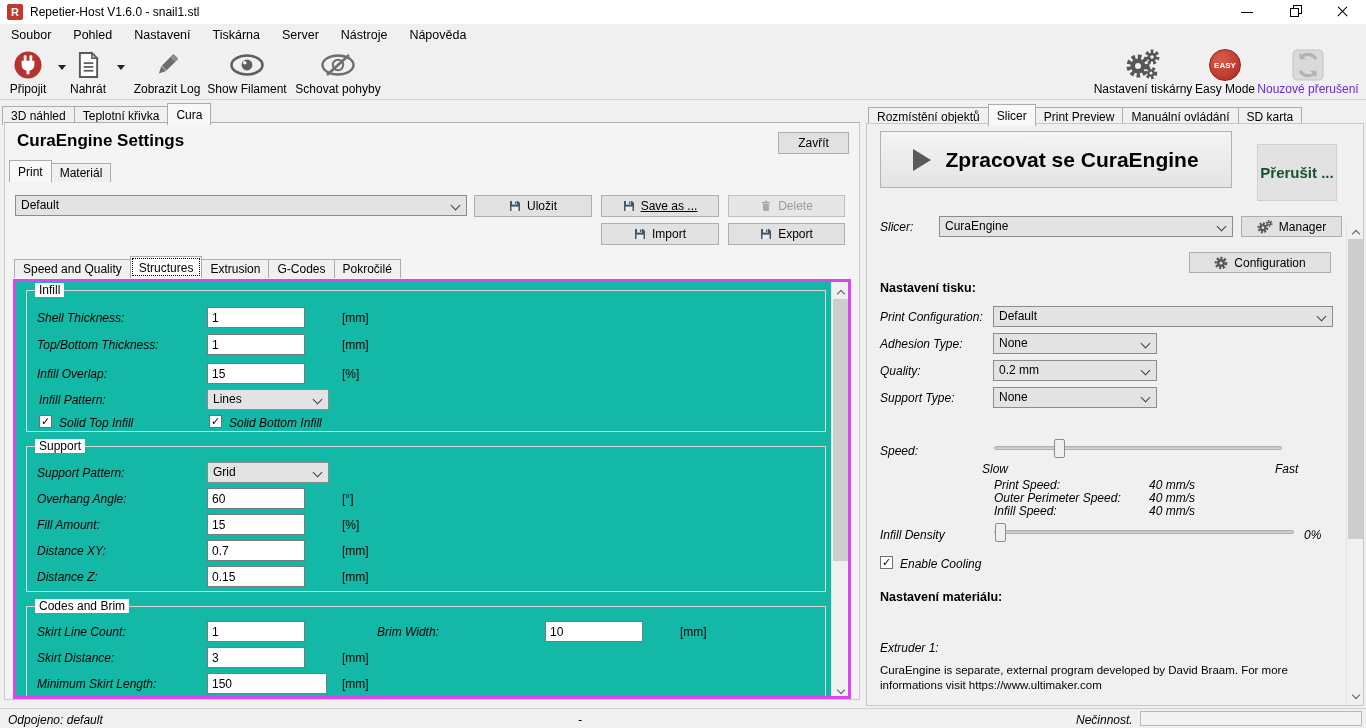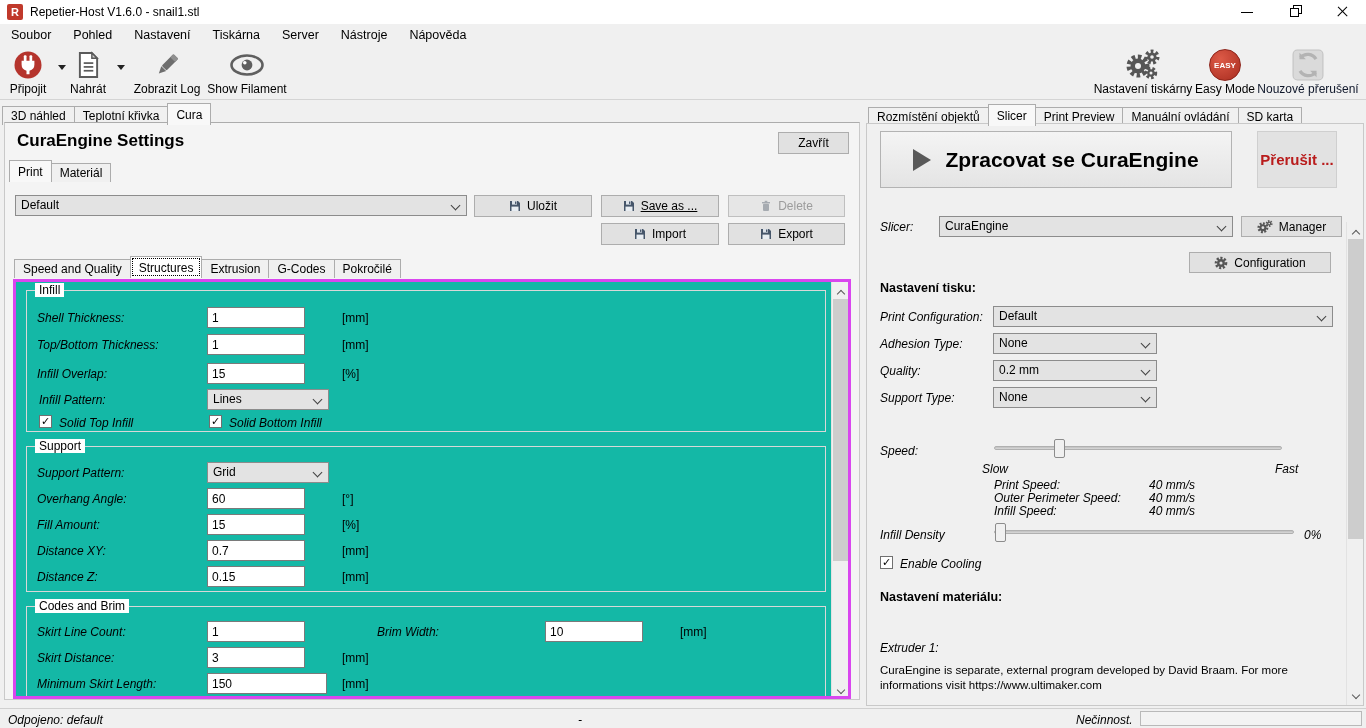--- a/index.html
+++ b/index.html
@@ -23,21 +23,21 @@
   #menubar { position:absolute; left:0; top:24px; width:1366px; height:23px; background:#f0f0f0;
     display:flex; align-items:center; }
   .menu-item { padding:0 11px; height:23px; line-height:23px; font-size:12.5px; }
 
   
   #toolbar { position:absolute; left:0; top:47px; width:1366px; height:53px; background:#f0f0f0;
     border-bottom:1px solid #d4d4d4; }
   .tbtn { position:absolute; top:2px; height:50px; display:flex; flex-direction:column; align-items:center; }
   .tbtn .ico { height:32px; display:flex; align-items:center; justify-content:center; }
   .tbtn .cap { font-size:12px; margin-top:1px; white-space:nowrap; }
-  .tbtn.disabled .cap { color:#0f172a; }
+  .tbtn.disabled .cap { color:#6d28d9; }
   .drop-arrow { width:0; height:0; border-left:4px solid transparent; border-right:4px solid transparent;
     border-top:5px solid #222; position:absolute; top:18px; }
   .easy-badge { width:32px; height:32px; border-radius:50%; background:radial-gradient(circle at 35% 30%,#dd5a47,#a82c1f);
     color:#fff; font-size:8px; font-weight:bold; display:flex; align-items:center; justify-content:center;
     border:1px solid #8e241a; }
 
   
   .tabstrip { position:absolute; display:flex; align-items:flex-end; }
   .tab { border:1px solid #acacac; border-bottom:none; background:#f0f0f0; padding:2px 8px 3px 8px;
     font-size:12px; margin-right:-1px; height:19px; white-space:nowrap; }
@@ -78,22 +78,22 @@
   
   #right-panel { position:absolute; left:866px; top:104px; width:498px; height:602px; }
   #right-body { position:absolute; left:0; top:19px; width:498px; height:583px;
     background:#f0f0f0; border:1px solid #c9c9c9; }
   #slice-btn { position:absolute; left:13px; top:7px; width:352px; height:57px;
     background:linear-gradient(#f4f4f4,#e4e4e4); border:1px solid #b3b3b3;
     display:flex; align-items:center; justify-content:center; gap:14px; }
   #slice-btn .cap { font-size:21px; font-weight:bold; }
   .play-tri { width:0; height:0; border-top:11px solid transparent; border-bottom:11px solid transparent;
     border-left:18px solid #595959; }
-  #kill-btn { position:absolute; left:390px; top:7px; width:80px; height:57px; background:#e2e2e2;
-    border:1px solid #cfcfcf; color:#b91c1c; font-weight:bold; font-size:15px;
+  #kill-btn { position:absolute; left:390px; top:20px; width:80px; height:57px; background:#e2e2e2;
+    border:1px solid #cfcfcf; color:#14532d; font-weight:bold; font-size:15px;
     display:flex; align-items:center; justify-content:center; }
   .heading { position:absolute; font-weight:bold; font-size:12.5px; }
   .slider-track { position:absolute; height:4px; background:linear-gradient(#bfbfbf,#d9d9d9);
     border-radius:2px; border:1px solid #b0b0b0; }
   .slider-thumb { position:absolute; top:-8px; width:11px; height:19px; background:#f0f0f0;
     border:1px solid #8c8c8c; border-radius:2px; }
   #info-text { position:absolute; left:13px; top:539px; width:462px; font-size:11.5px; line-height:15px; }
 
   
   #statusbar { position:absolute; left:0; top:708px; width:1366px; height:20px; background:#f0f0f0;
@@ -174,20 +174,30 @@
   </div>
   <div class="tbtn" style="left:202px;width:90px;">
     <div class="ico">
       <svg width="36" height="24" viewBox="0 0 36 24">
         <ellipse cx="18" cy="12" rx="15.5" ry="9.5" fill="none" stroke="#5f5f5f" stroke-width="2.6"></ellipse>
         <circle cx="18" cy="12" r="5.4" fill="#5f5f5f"></circle>
         <circle cx="15.8" cy="9.8" r="1.8" fill="#fff"></circle>
       </svg>
     </div>
     <div class="cap">Show Filament</div>
+  </div>
+  <div class="tbtn" style="left:292px;width:92px;">
+    <div class="ico">
+      <svg width="36" height="24" viewBox="0 0 36 24">
+        <ellipse cx="18" cy="12" rx="15.5" ry="9.5" fill="none" stroke="#6e6e6e" stroke-width="2.4"></ellipse>
+        <circle cx="18" cy="12" r="5.2" fill="none" stroke="#6e6e6e" stroke-width="2"></circle>
+        <line x1="7" y1="22" x2="29" y2="2" stroke="#6e6e6e" stroke-width="2.6"></line>
+      </svg>
+    </div>
+    <div class="cap">Schovat pohyby</div>
   </div>
 
   <div class="tbtn" style="left:1083px;width:120px;">
     <div class="ico">
       <svg width="38" height="32" viewBox="0 0 38 32">
         <g>
           <circle cx="14" cy="17" r="9" fill="none" stroke="#565656" stroke-width="5" stroke-dasharray="3.4 2.6"></circle>
           <circle cx="14" cy="17" r="7.5" fill="#565656"></circle>
           <circle cx="14" cy="17" r="3" fill="#f0f0f0"></circle>
           <circle cx="28" cy="8" r="5.5" fill="none" stroke="#565656" stroke-width="4" stroke-dasharray="2.6 2.2"></circle>

